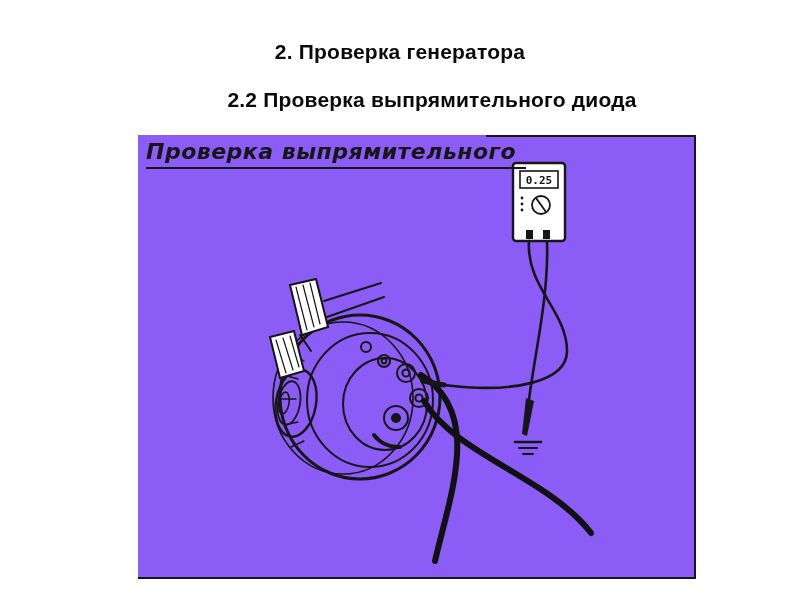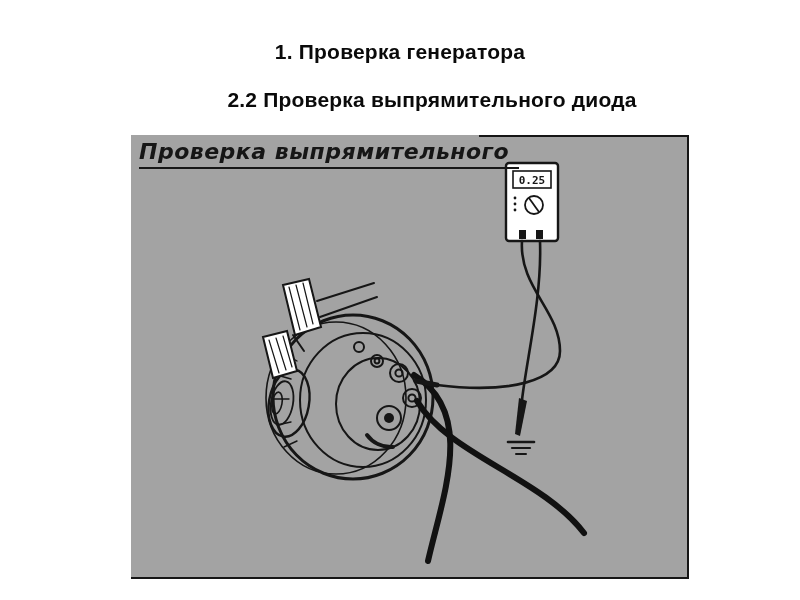--- a/index.html
+++ b/index.html
@@ -15,25 +15,25 @@
     text-align: center; font-size: 21px; font-weight: bold;
     letter-spacing: 0.2px;
   }
   .subtitle {
     position: absolute; top: 88px; left: 0; width: 800px;
     text-align: center; font-size: 21px; font-weight: bold;
     transform: translateX(32px);
     letter-spacing: 0.2px;
   }
   .figure {
-    position: absolute; left: 131px; top: 135px;
+    position: absolute; left: 138px; top: 135px;
     width: 556px; height: 442px;
     border-right: 2px solid var(--ink);
     border-bottom: 2px solid var(--ink);
-    background: #a3a3a3;
+    background: #8b5cf6;
   }
   .figure-top-border {
     position: absolute; top: 0; left: 348px; right: 0; height: 2px;
     background: var(--ink);
   }
   .caption {
     position: absolute; left: 8px; top: 4px;
     font-family: "DejaVu Sans", sans-serif;
     font-weight: bold; font-style: italic;
     font-size: 22px; line-height: 1.2;
@@ -45,21 +45,21 @@
     border-bottom: 2px solid var(--ink);
     padding: 0 10px 2px 0;
   }
   svg.draw { position: absolute; left: 0; top: 0; z-index: 1; }
 </style>
 </head>
 <body>
 
 <div class="slide">
 
-  <div class="title">1. Проверка генератора</div>
+  <div class="title">2. Проверка генератора</div>
   <div class="subtitle">2.2 Проверка выпрямительного диода</div>
 
   <div class="figure">
     <div class="figure-top-border"></div>
 
     <div class="caption">
       <div class="cap1">Проверка выпрямительного</div>
     </div>
 
     <svg class="draw" width="556" height="442" viewBox="0 0 556 442">

